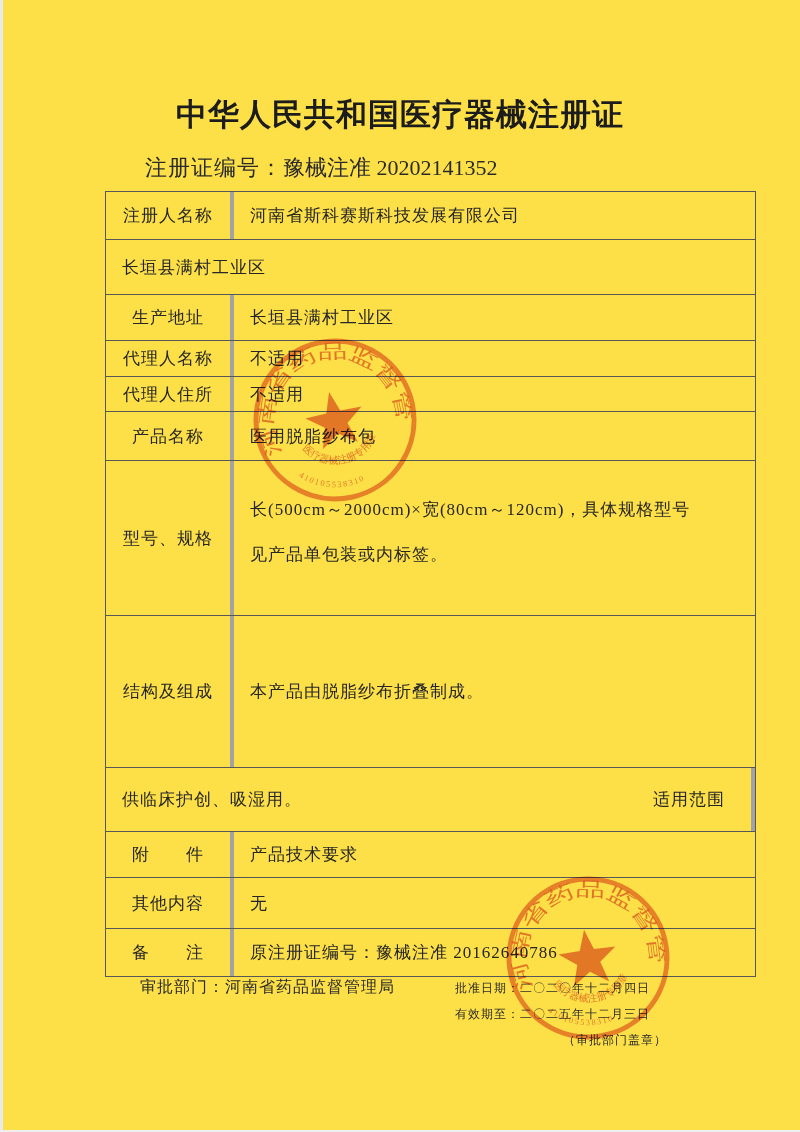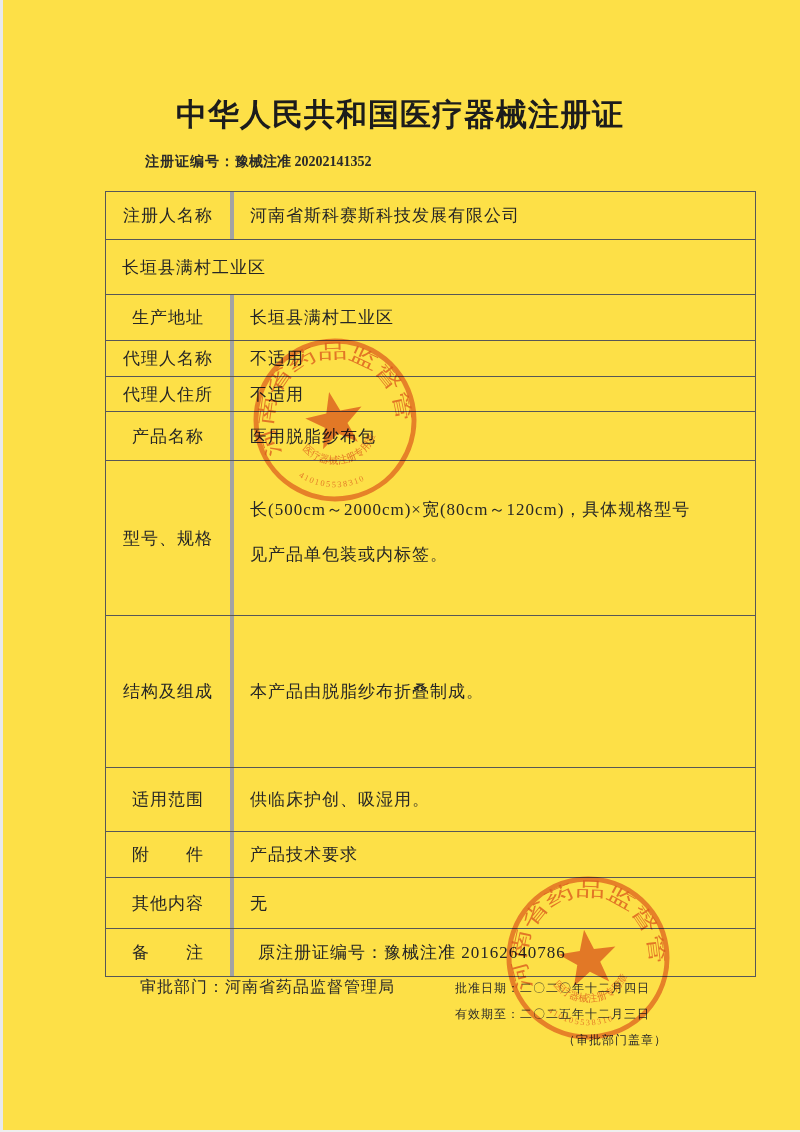--- a/index.html
+++ b/index.html
@@ -19,35 +19,35 @@
   .scan-edge-bottom{position:absolute;left:0;bottom:0;width:100%;height:2px;background:#efefef;}
 
   .doc-title{
     position:absolute;left:0;top:94px;width:800px;
     text-align:center;
     font-size:31px;font-weight:bold;
     letter-spacing:1px;color:#1c1c1c;
   }
   .cert-line{
     position:absolute;left:145px;top:153px;
-    font-size:14px;color:#2a2a2a;letter-spacing:1px;font-weight:bold;
+    font-size:22px;color:#2a2a2a;letter-spacing:1px;
   }
   .cert-line .num{letter-spacing:0;}
 
   .reg-table{
     position:absolute;left:105px;top:191px;width:651px;
     border:1px solid #575757;
     box-sizing:border-box;
     background:transparent;
   }
   .t-row{
     display:flex;box-sizing:border-box;
     border-bottom:1px solid #575757;
   }
-  .t-row:last-child{border-bottom:none;gap:8px;}
+  .t-row:last-child{border-bottom:none;}
   .cell{box-sizing:border-box;font-size:17px;color:#262626;}
   .cell-label{
     width:128px;flex:0 0 128px;
     border-right:4px solid #a3a3a3;
     display:flex;align-items:center;justify-content:center;
     text-align:center;letter-spacing:1px;
   }
   .cell-value{
     flex:1;display:flex;align-items:center;
     padding-left:16px;padding-right:10px;letter-spacing:1px;
@@ -121,22 +121,22 @@
       <div class="cell cell-value top-pad">
         <span class="vline">长(500cm～2000cm)×宽(80cm～120cm)，具体规格型号</span>
         <span class="vline">见产品单包装或内标签。</span>
       </div>
     </div>
     <div class="t-row" style="height:152px">
       <div class="cell cell-label">结构及组成</div>
       <div class="cell cell-value">本产品由脱脂纱布折叠制成。</div>
     </div>
     <div class="t-row" style="height:64px">
+      <div class="cell cell-value">供临床护创、吸湿用。</div>
       <div class="cell cell-label">适用范围</div>
-      <div class="cell cell-value">供临床护创、吸湿用。</div>
     </div>
     <div class="t-row" style="height:46px">
       <div class="cell cell-label">附　　件</div>
       <div class="cell cell-value">产品技术要求</div>
     </div>
     <div class="t-row" style="height:51px">
       <div class="cell cell-label">其他内容</div>
       <div class="cell cell-value">无</div>
     </div>
     <div class="t-row" style="height:47px">

